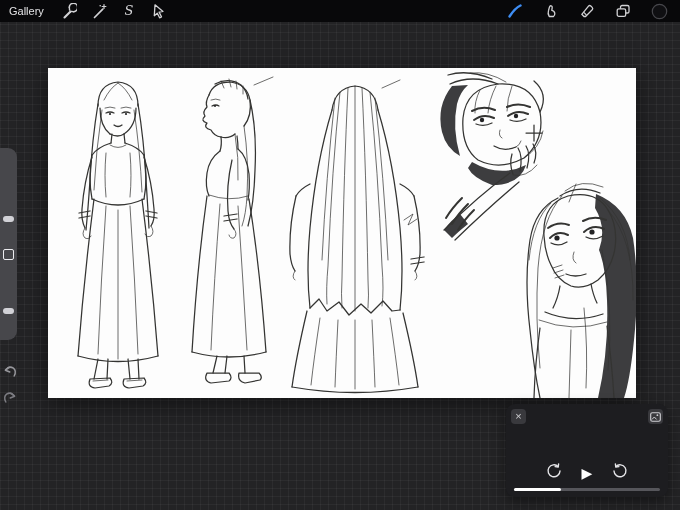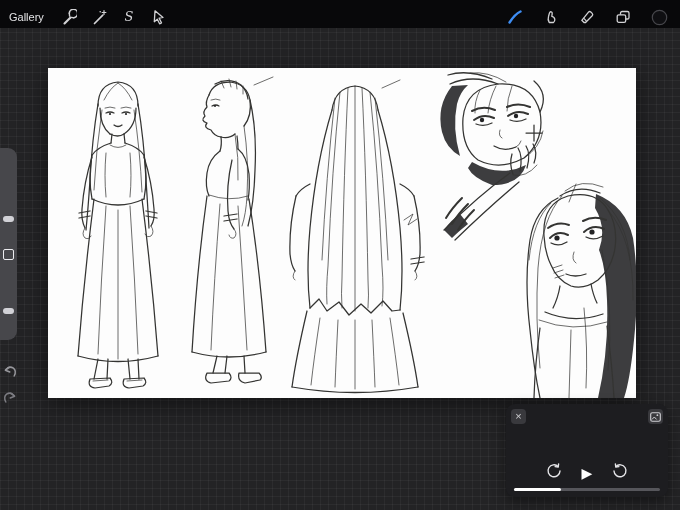--- a/index.html
+++ b/index.html
@@ -4,21 +4,21 @@
 <style>
   html,body{margin:0;padding:0;background:#1c1c1e;}
   .stage{position:relative;width:680px;height:510px;overflow:hidden;
     font-family:"Liberation Sans",sans-serif;
     background-color:#232325;
     background-image:
       linear-gradient(rgba(255,255,255,0.045) 1px, transparent 1px),
       linear-gradient(90deg, rgba(255,255,255,0.045) 1px, transparent 1px);
     background-size:8px 8px;}
   
-  .topbar{position:absolute;top:0;left:0;right:0;height:28px;background:#08080a;
+  .topbar{position:absolute;top:0;left:0;right:0;height:22px;background:#08080a;
     display:flex;align-items:flex-end;z-index:5;}
   .gallery-btn{color:#e3e3e5;font-size:11px;padding:0 10px 0 9px;line-height:22px;cursor:default;}
   .tbtn{width:30px;height:22px;display:flex;align-items:center;justify-content:center;}
   .tbtn svg{display:block;}
   .s-glyph{font-family:"DejaVu Serif",serif;font-style:italic;font-size:13px;color:#d6d6d9;line-height:22px;}
   .right-tools{margin-left:auto;display:flex;align-items:center;gap:6px;padding-right:6px;}
   
   .sidebar{position:absolute;left:0;top:148px;width:17px;height:192px;background:#47474b;
     border-radius:0 9px 9px 0;z-index:4;}
   .slider-handle{position:absolute;left:3px;width:11px;height:6px;background:#d2d2d7;border-radius:3px;}

